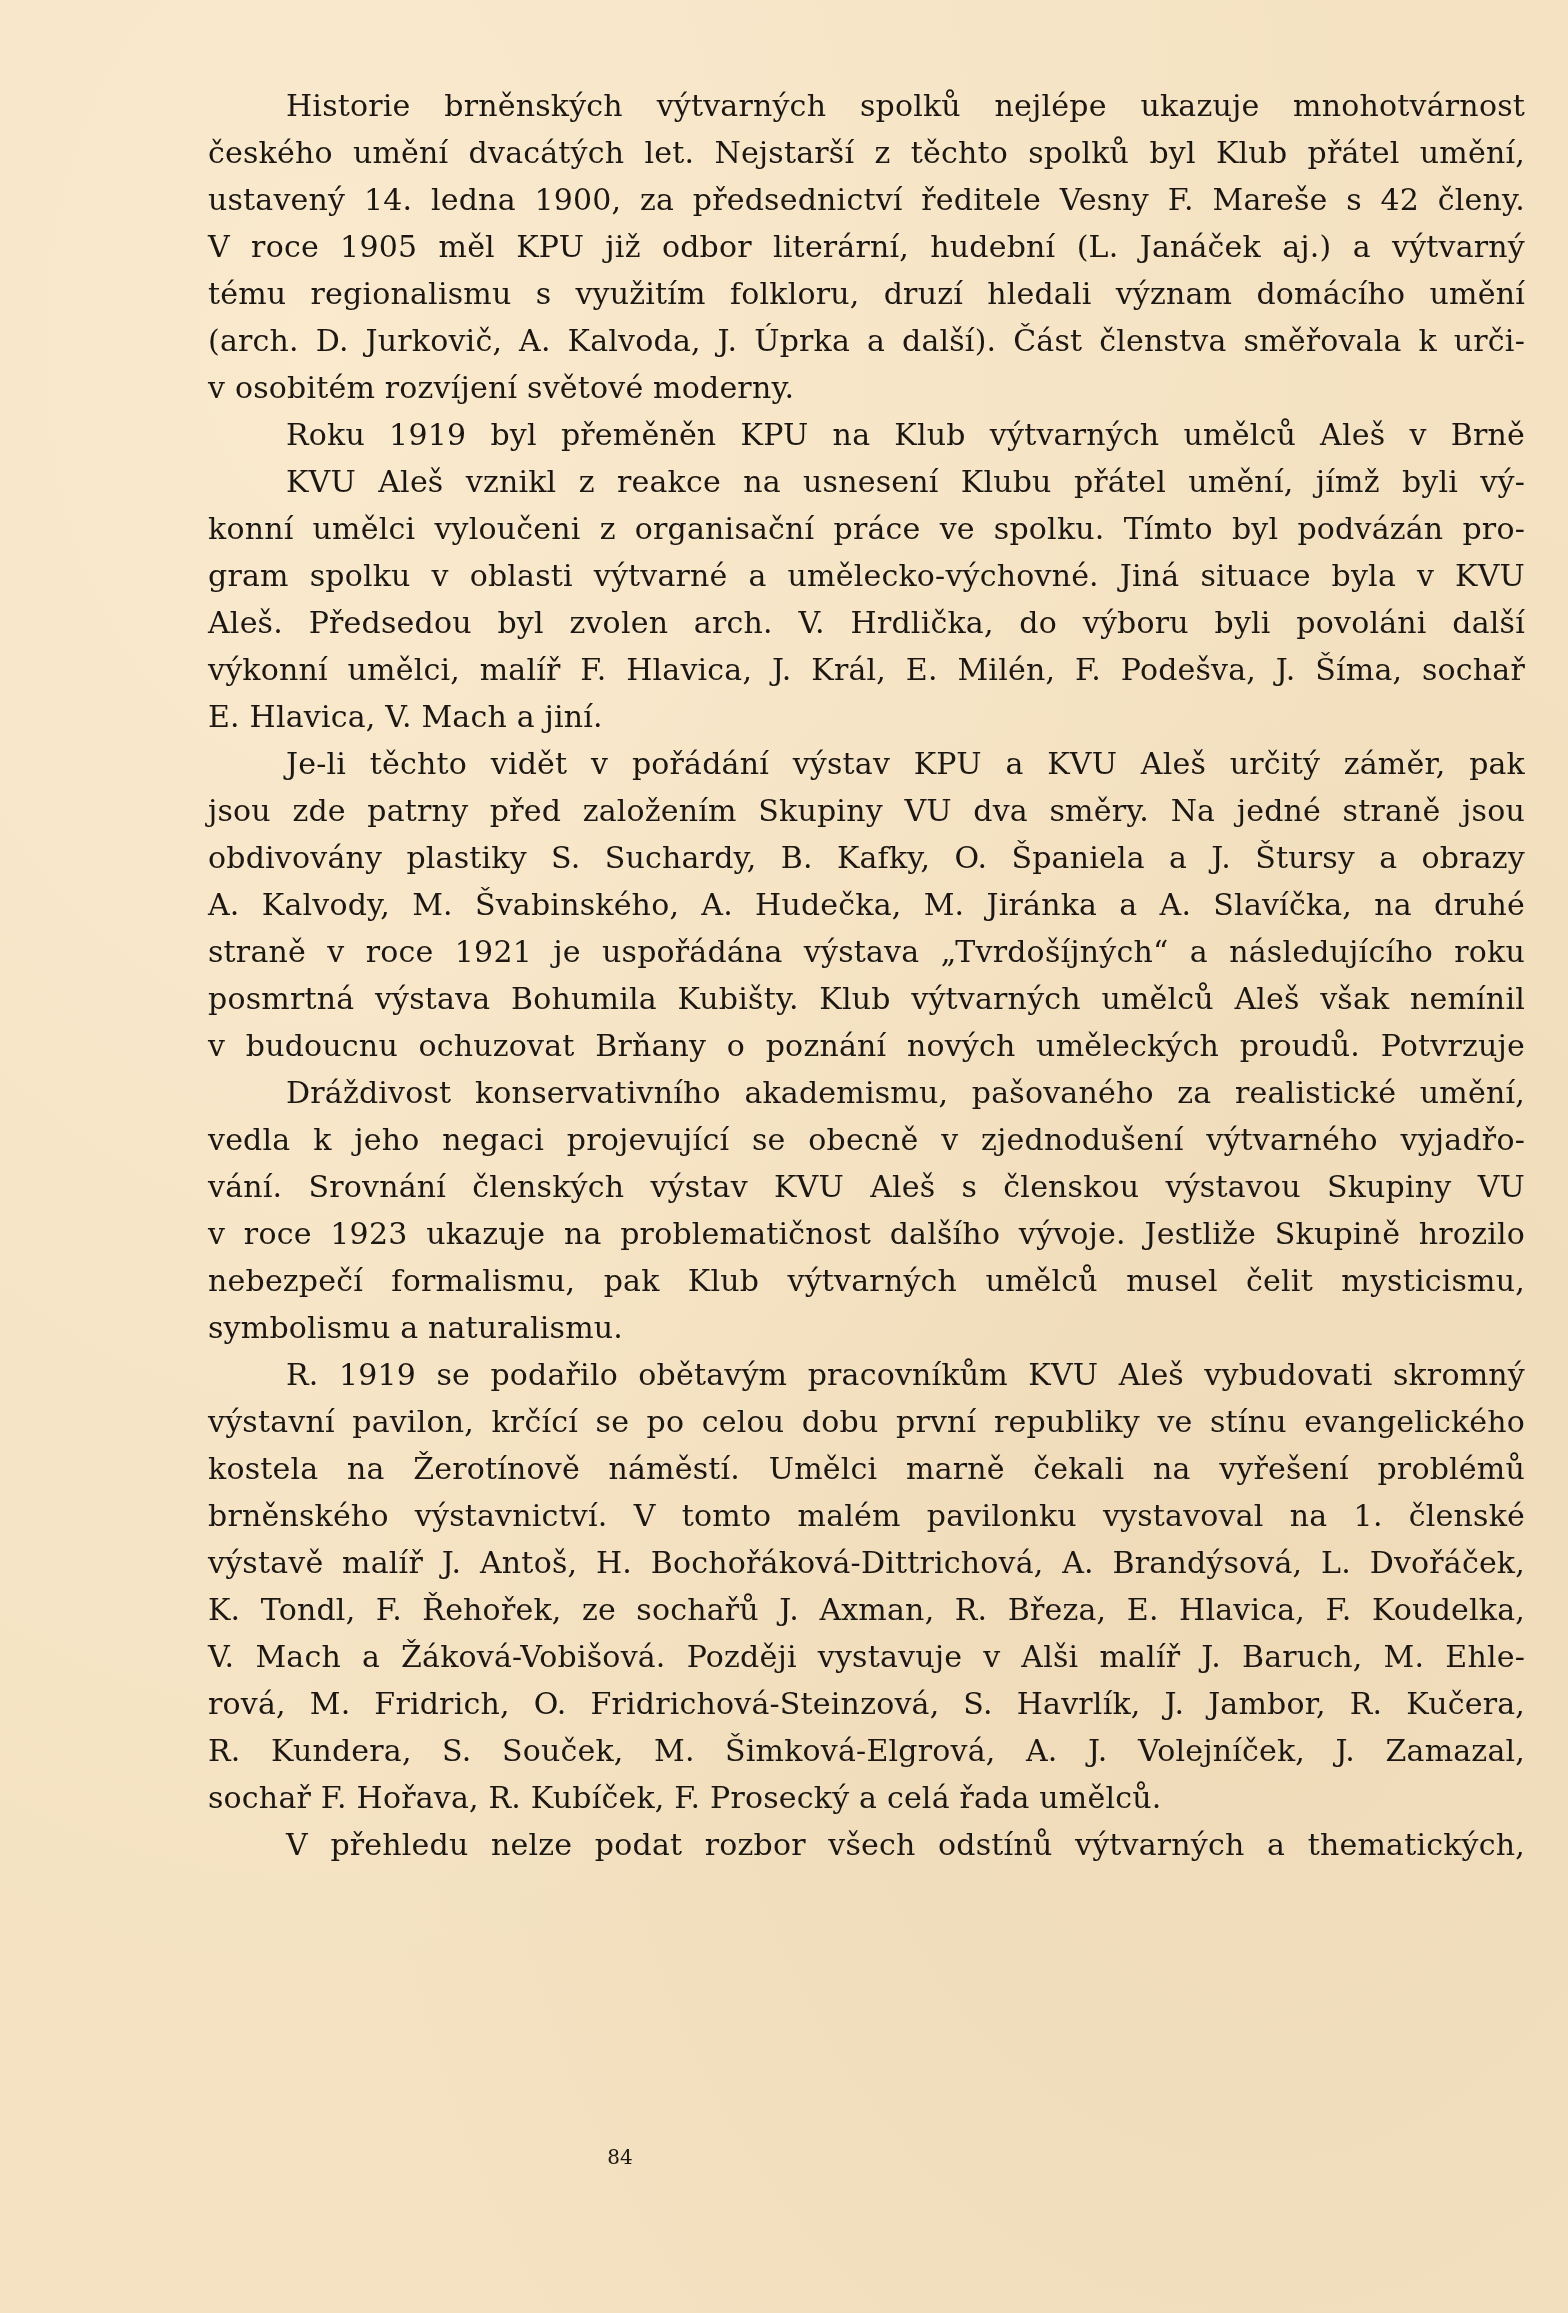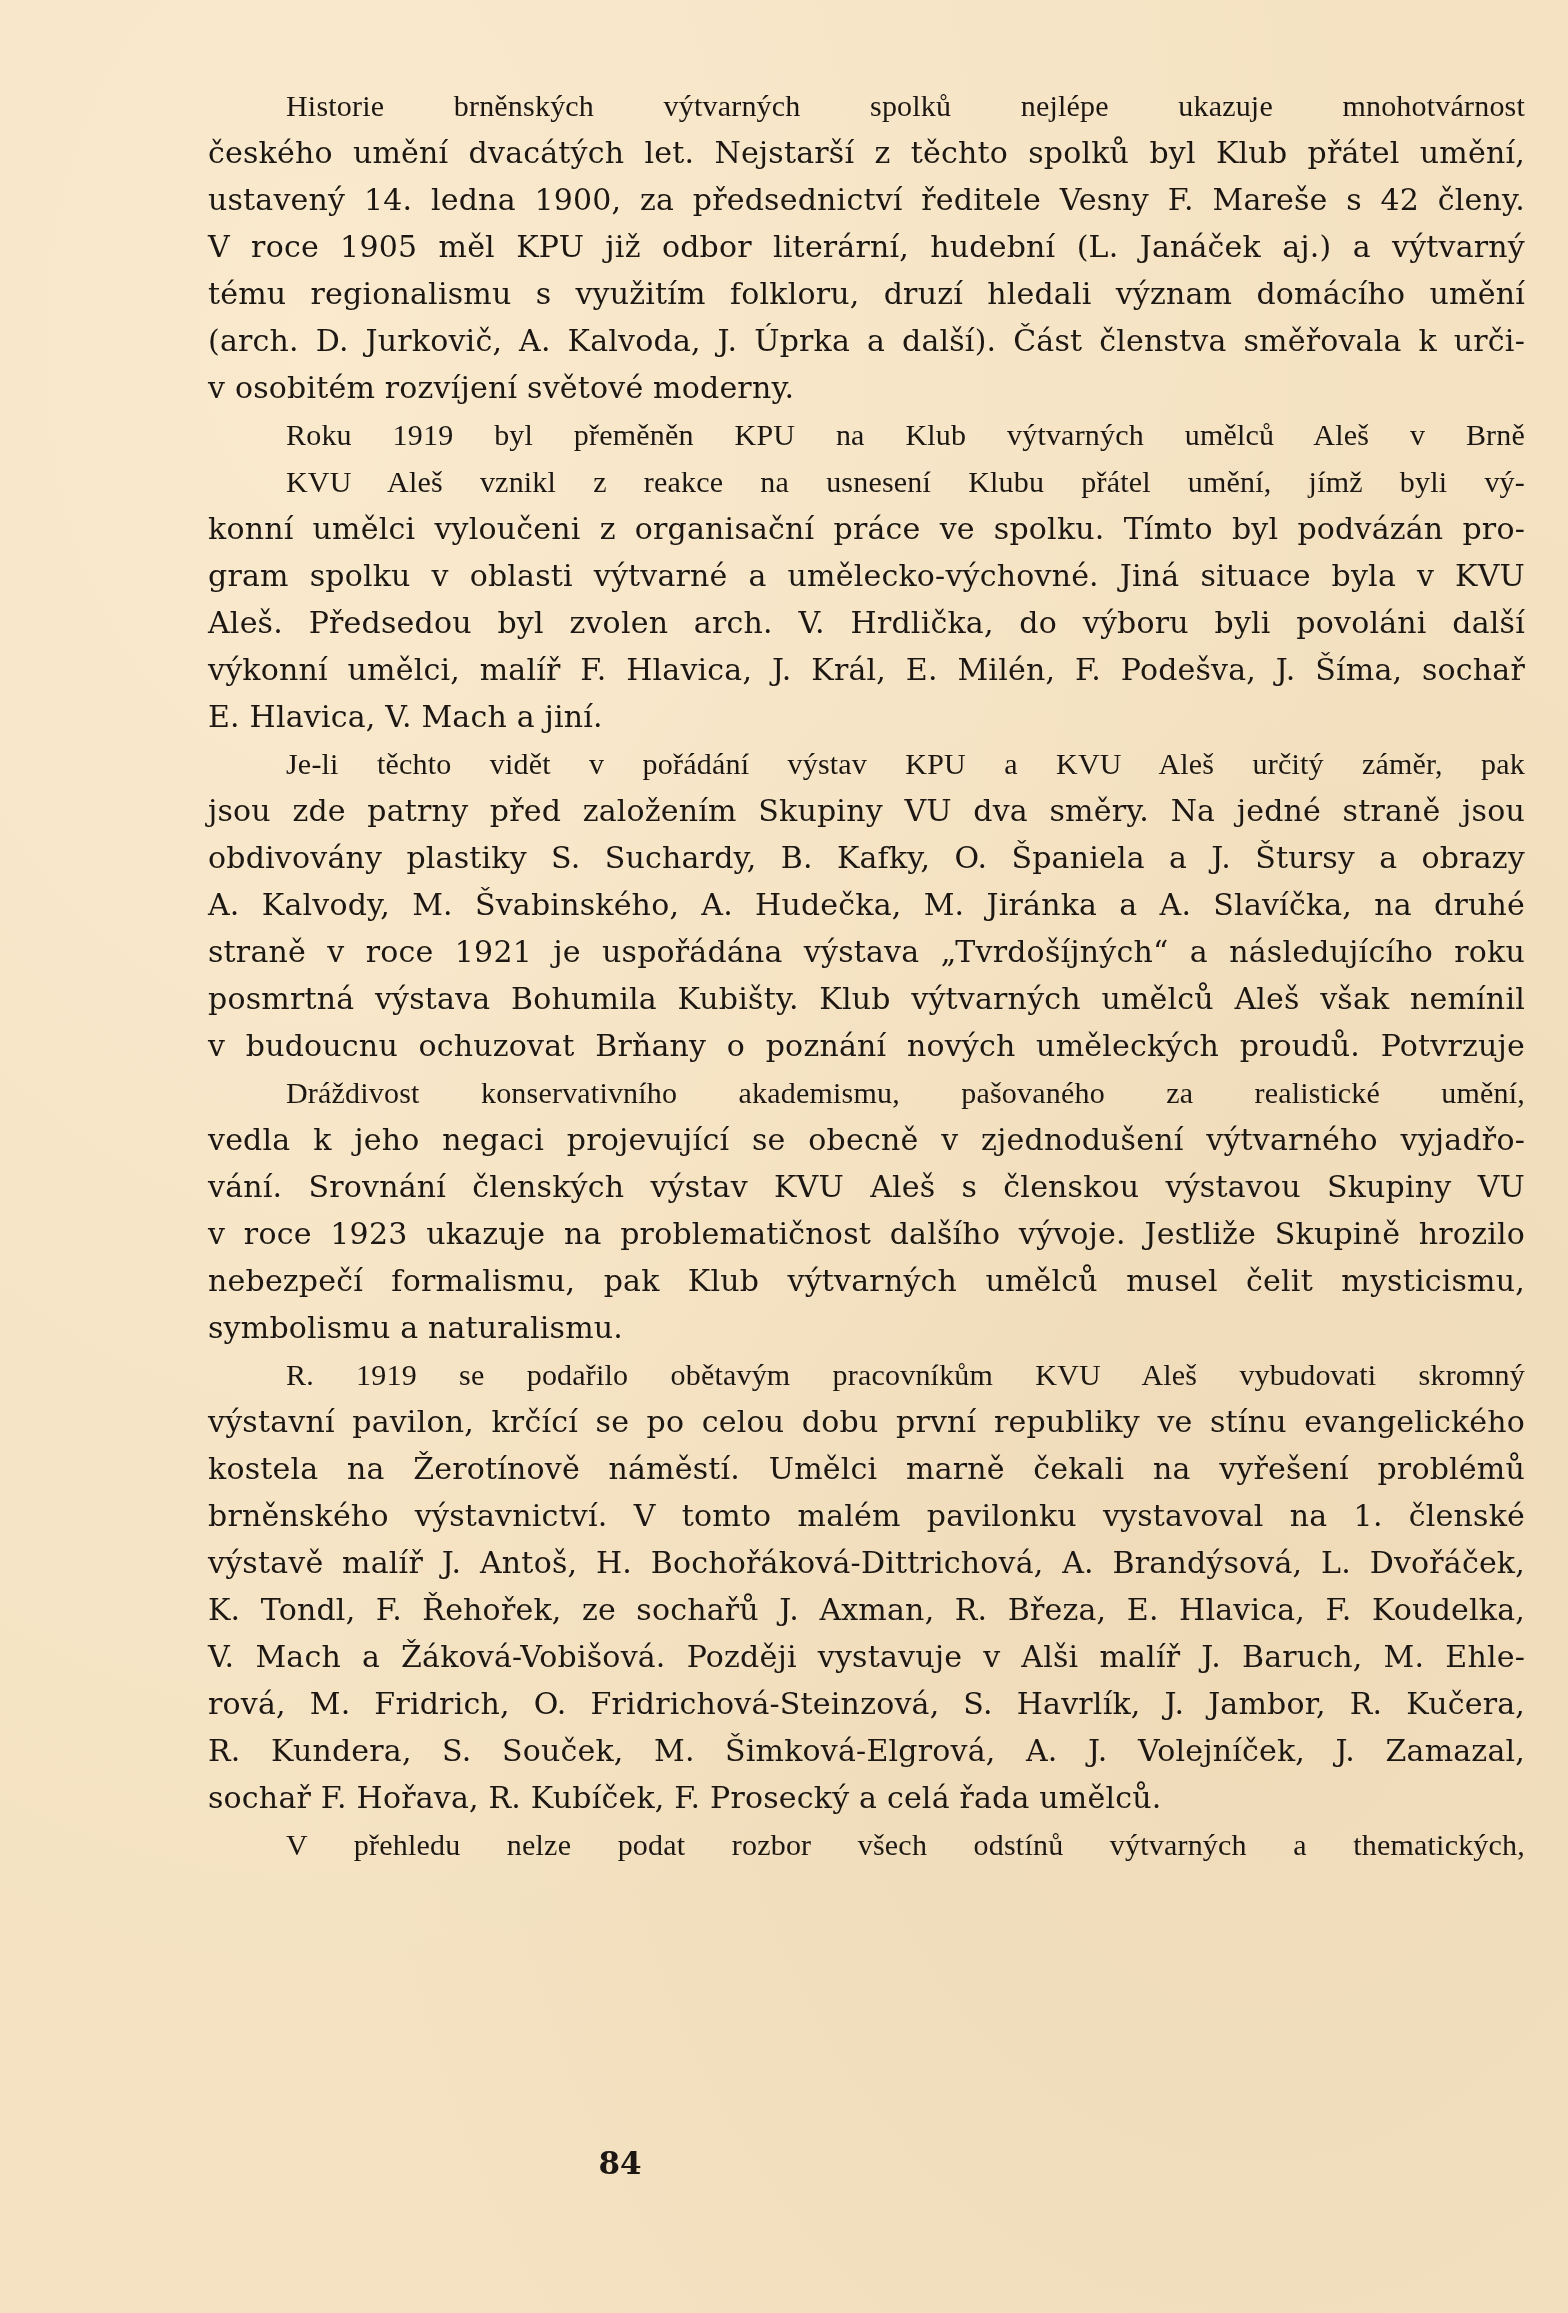--- a/index.html
+++ b/index.html
@@ -19,24 +19,24 @@
   .line {
     display:block;
     height:47px; line-height:47px;
     font-size:30px;
     white-space:nowrap;
     text-align:justify;
     text-align-last:justify;
     letter-spacing:0.2px;
   }
   .line.last { text-align-last:left; }
-  .line.indent { padding-left:78px;font-family:Liberation Serif, serif; }
+  .line.indent { padding-left:78px; }
   .page-number {
     position:absolute; left:0; width:1240px; top:2145px;
-    text-align:center; font-size:31px; font-weight:bold;
+    text-align:center; font-size:20px; font-weight:normal;
   }
 </style>
 </head>
 <body>
 
 <div class="page-text" id="page-text">
     <div>
       <span class="line indent">Historie brněnských výtvarných spolků nejlépe ukazuje mnohotvárnost</span>
       <span class="line">českého umění dvacátých let. Nejstarší z těchto spolků byl Klub přátel umění,</span>
       <span class="line">ustavený 14. ledna 1900, za předsednictví ředitele Vesny F. Mareše s 42 členy.</span>

